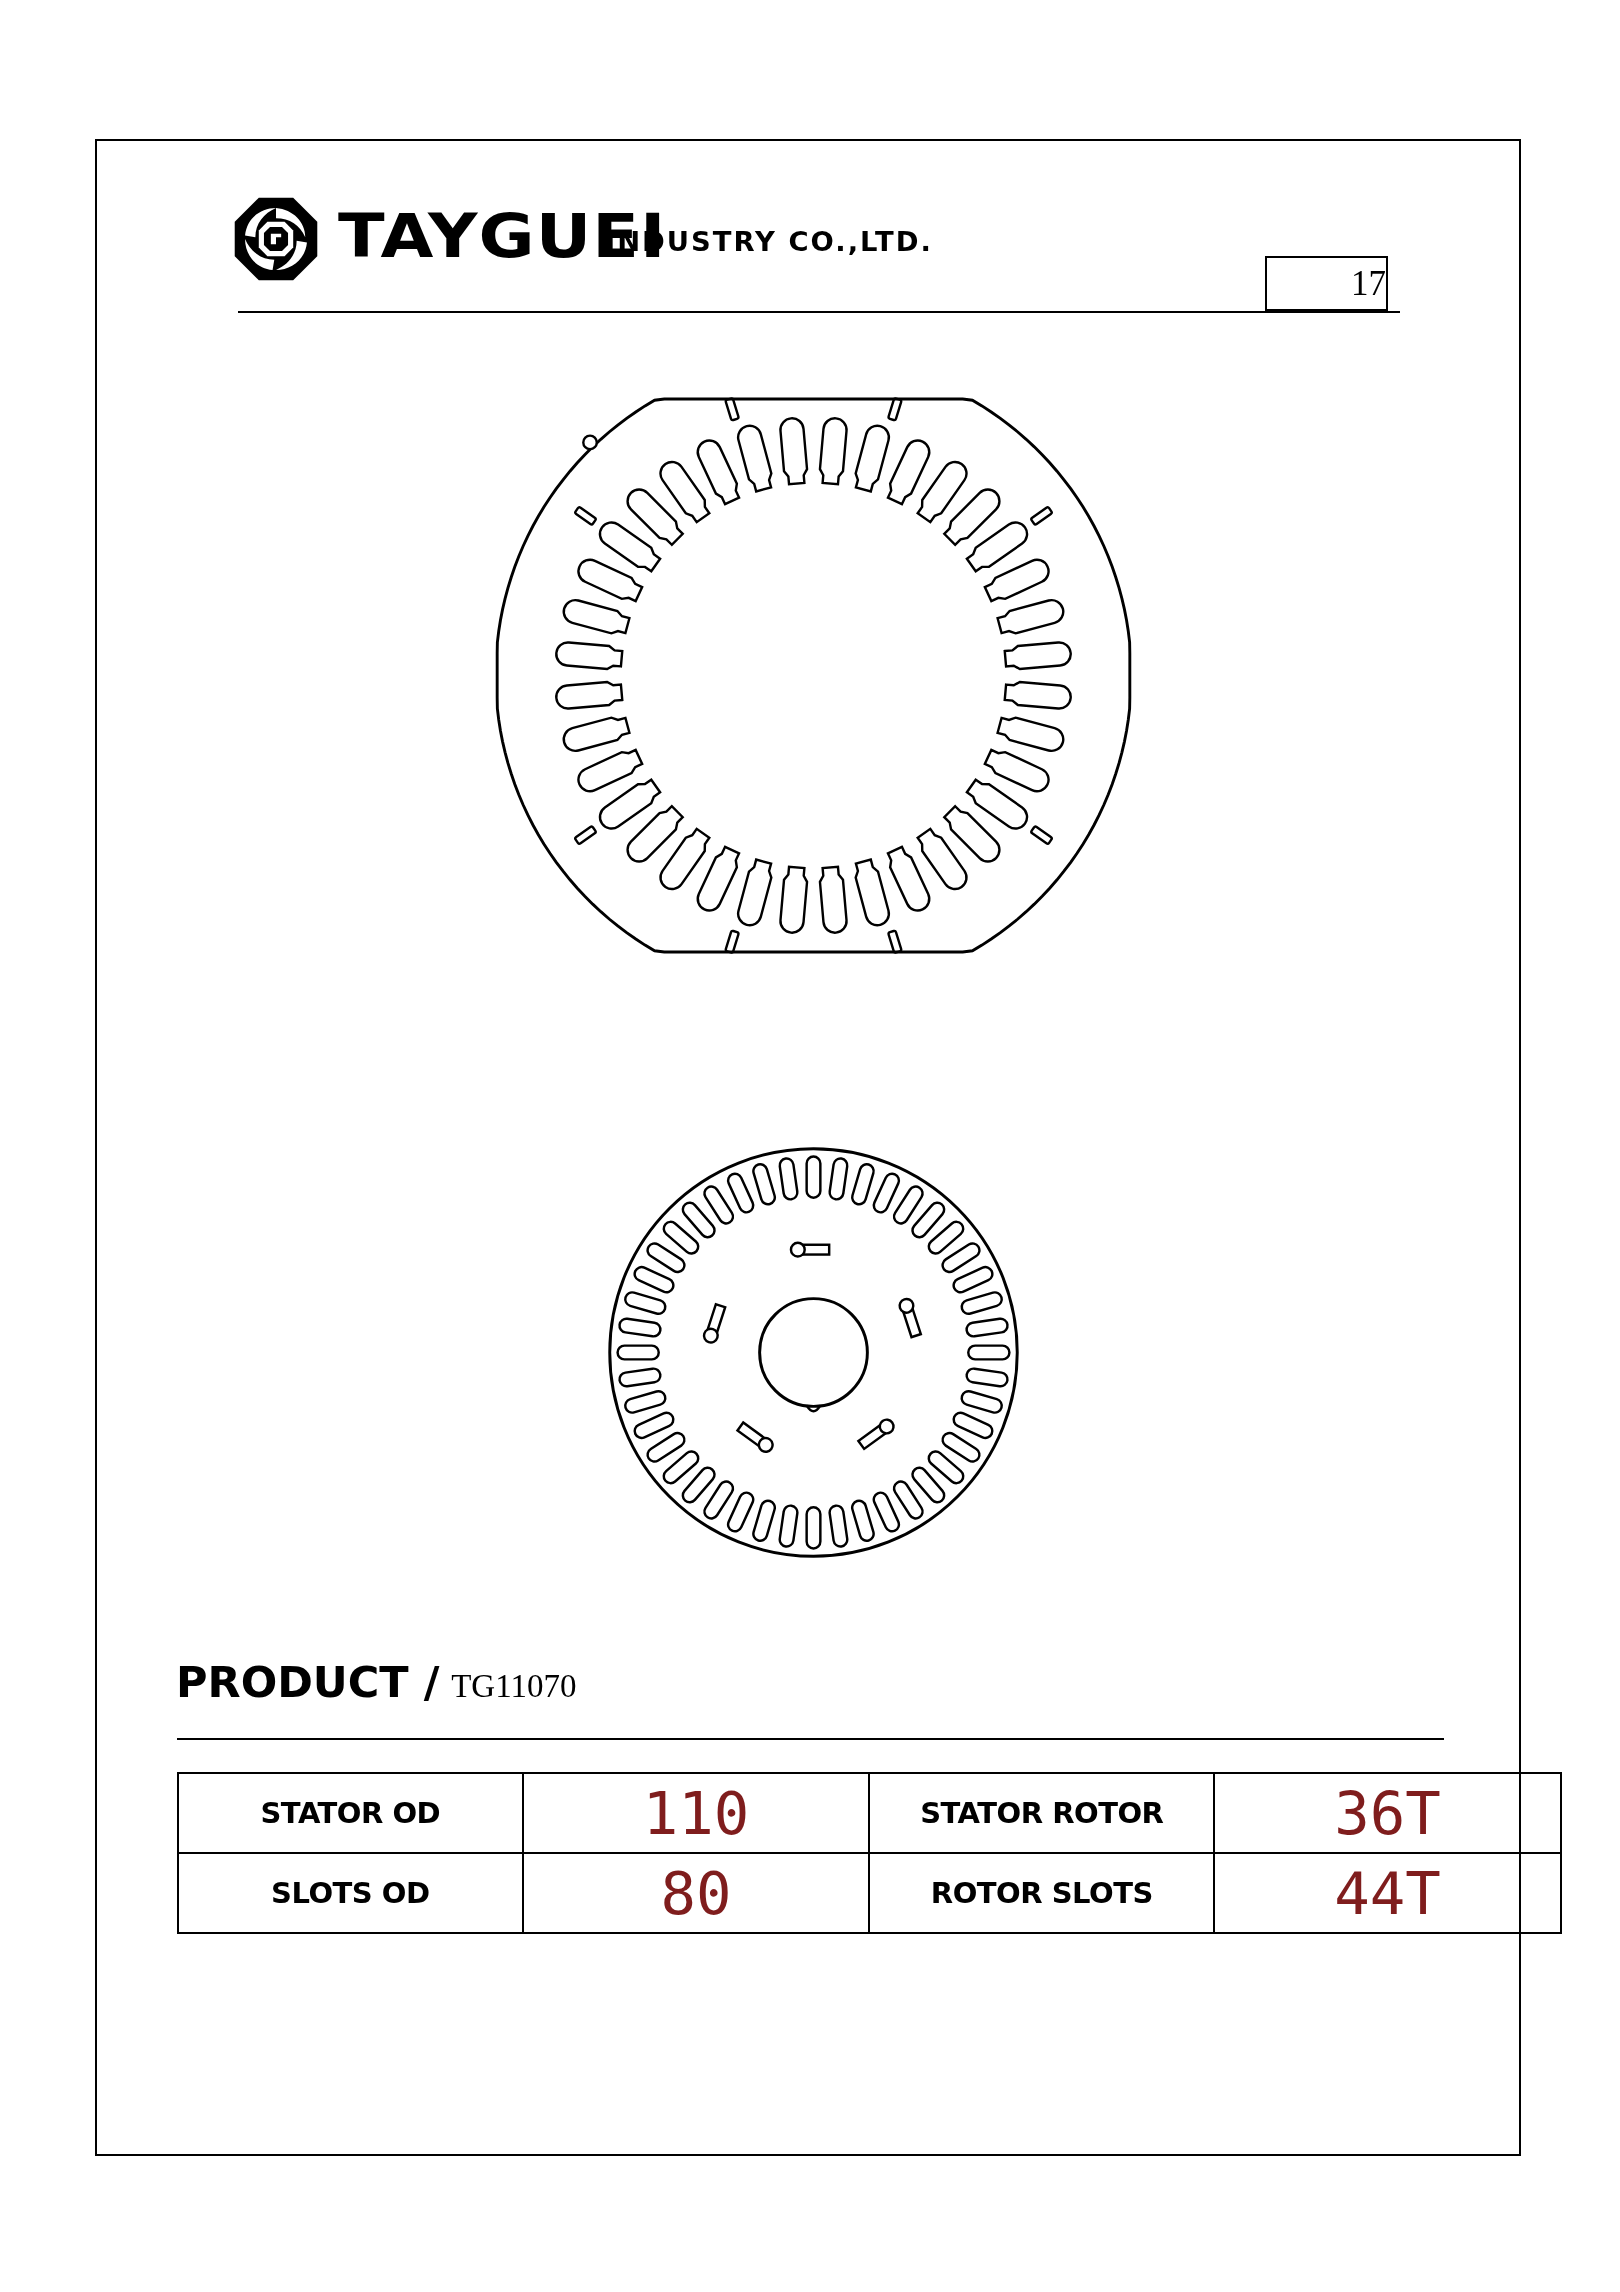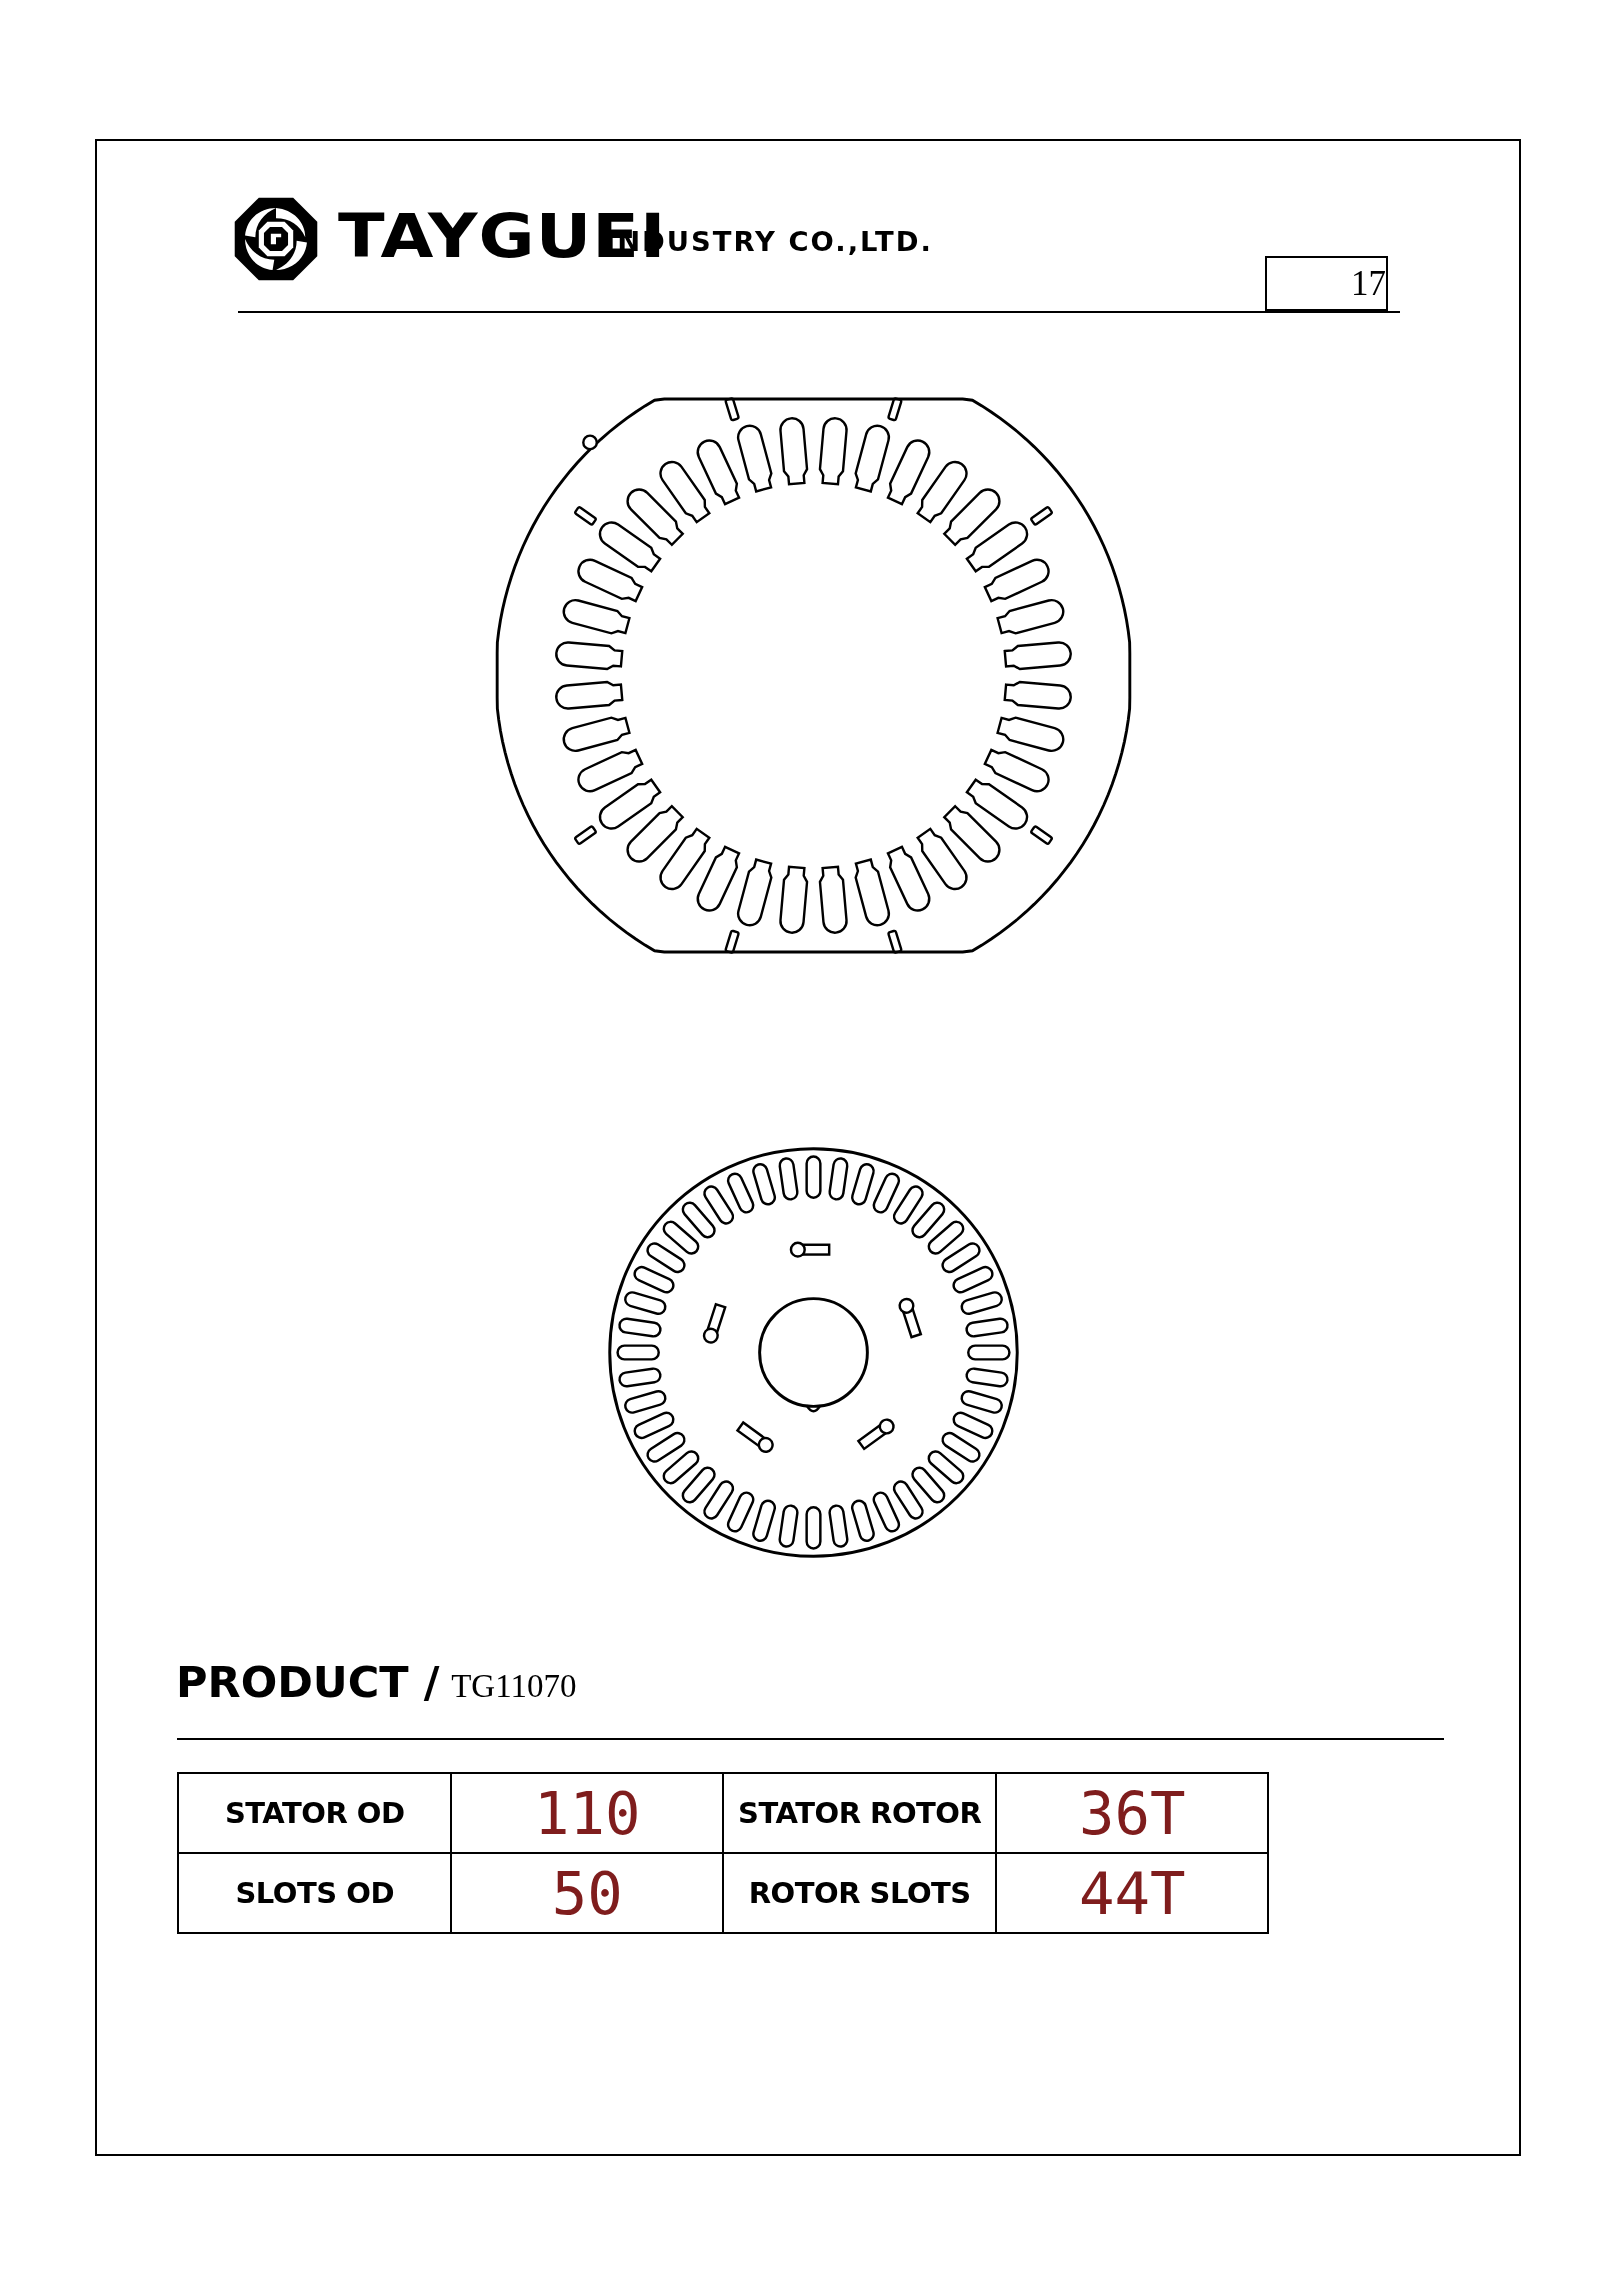--- a/index.html
+++ b/index.html
@@ -9,21 +9,21 @@
   .brand { position:absolute; left:338px; top:201px; font-family:"DejaVu Sans", sans-serif; font-weight:bold; font-size:61px; letter-spacing:1px; line-height:69px; transform:scaleX(1.12); transform-origin:left center; }
   .company { position:absolute; left:605px; top:222px; font-family:"DejaVu Sans", sans-serif; font-weight:bold; font-size:27.4px; letter-spacing:2px; line-height:39px; }
   .header-rule { position:absolute; left:238px; top:311px; width:1162px; height:0; border-top:2px solid #000; }
   .page-box { position:absolute; left:1265px; top:256px; width:123px; height:55px; border:2px solid #000; box-sizing:border-box; font-family:"Liberation Serif", serif; font-size:35px; text-align:right; line-height:51px; }
   .stator { position:absolute; left:486px; top:348px; width:655px; height:655px; }
   .rotor { position:absolute; left:598px; top:1137px; width:431px; height:431px; }
   .product { position:absolute; left:176px; top:1653px; line-height:59px; white-space:nowrap; }
   .product .lbl { font-family:"DejaVu Sans", sans-serif; font-weight:bold; font-size:43px; }
   .product .val { font-family:"Liberation Serif", serif; font-size:33px; margin-left:11.8px; }
   .product-rule { position:absolute; left:177px; top:1738px; width:1267px; border-top:2px solid #000; }
-  table.spec { position:absolute; left:177px; top:1772px; width:1092px; border-collapse:collapse; }
+  table.spec { position:absolute; left:177px; top:1772px; width:1385px; border-collapse:collapse; }
   table.spec td { border:2.9px solid #000; height:78px; text-align:center; vertical-align:middle; padding:0; }
   td.key { font-family:"DejaVu Sans", sans-serif; font-weight:bold; font-size:29px; width:314px; letter-spacing:-0.5px; }
   td.num { font-family:"DejaVu Sans Mono", monospace; font-weight:normal; font-size:59px; color:#7f1d1d; width:316px; }
   .shaft span { margin:0 35px; font-family:"DejaVu Sans Mono", monospace; font-size:57px; }
 </style>
 </head>
 <body>
 
 <div class="frame"></div>
 
@@ -168,19 +168,19 @@
 <table class="spec">
   <tbody>
       <tr>
     <td class="key">STATOR OD</td>
     <td class="num">110</td>
     <td class="key">STATOR ROTOR</td>
     <td class="num">36T</td>
   </tr>
   <tr>
     <td class="key">SLOTS OD</td>
-    <td class="num">50</td>
+    <td class="num">80</td>
     <td class="key">ROTOR SLOTS</td>
     <td class="num">44T</td>
   </tr>
 </tbody>
   </table>
 
 
 </body></html>

